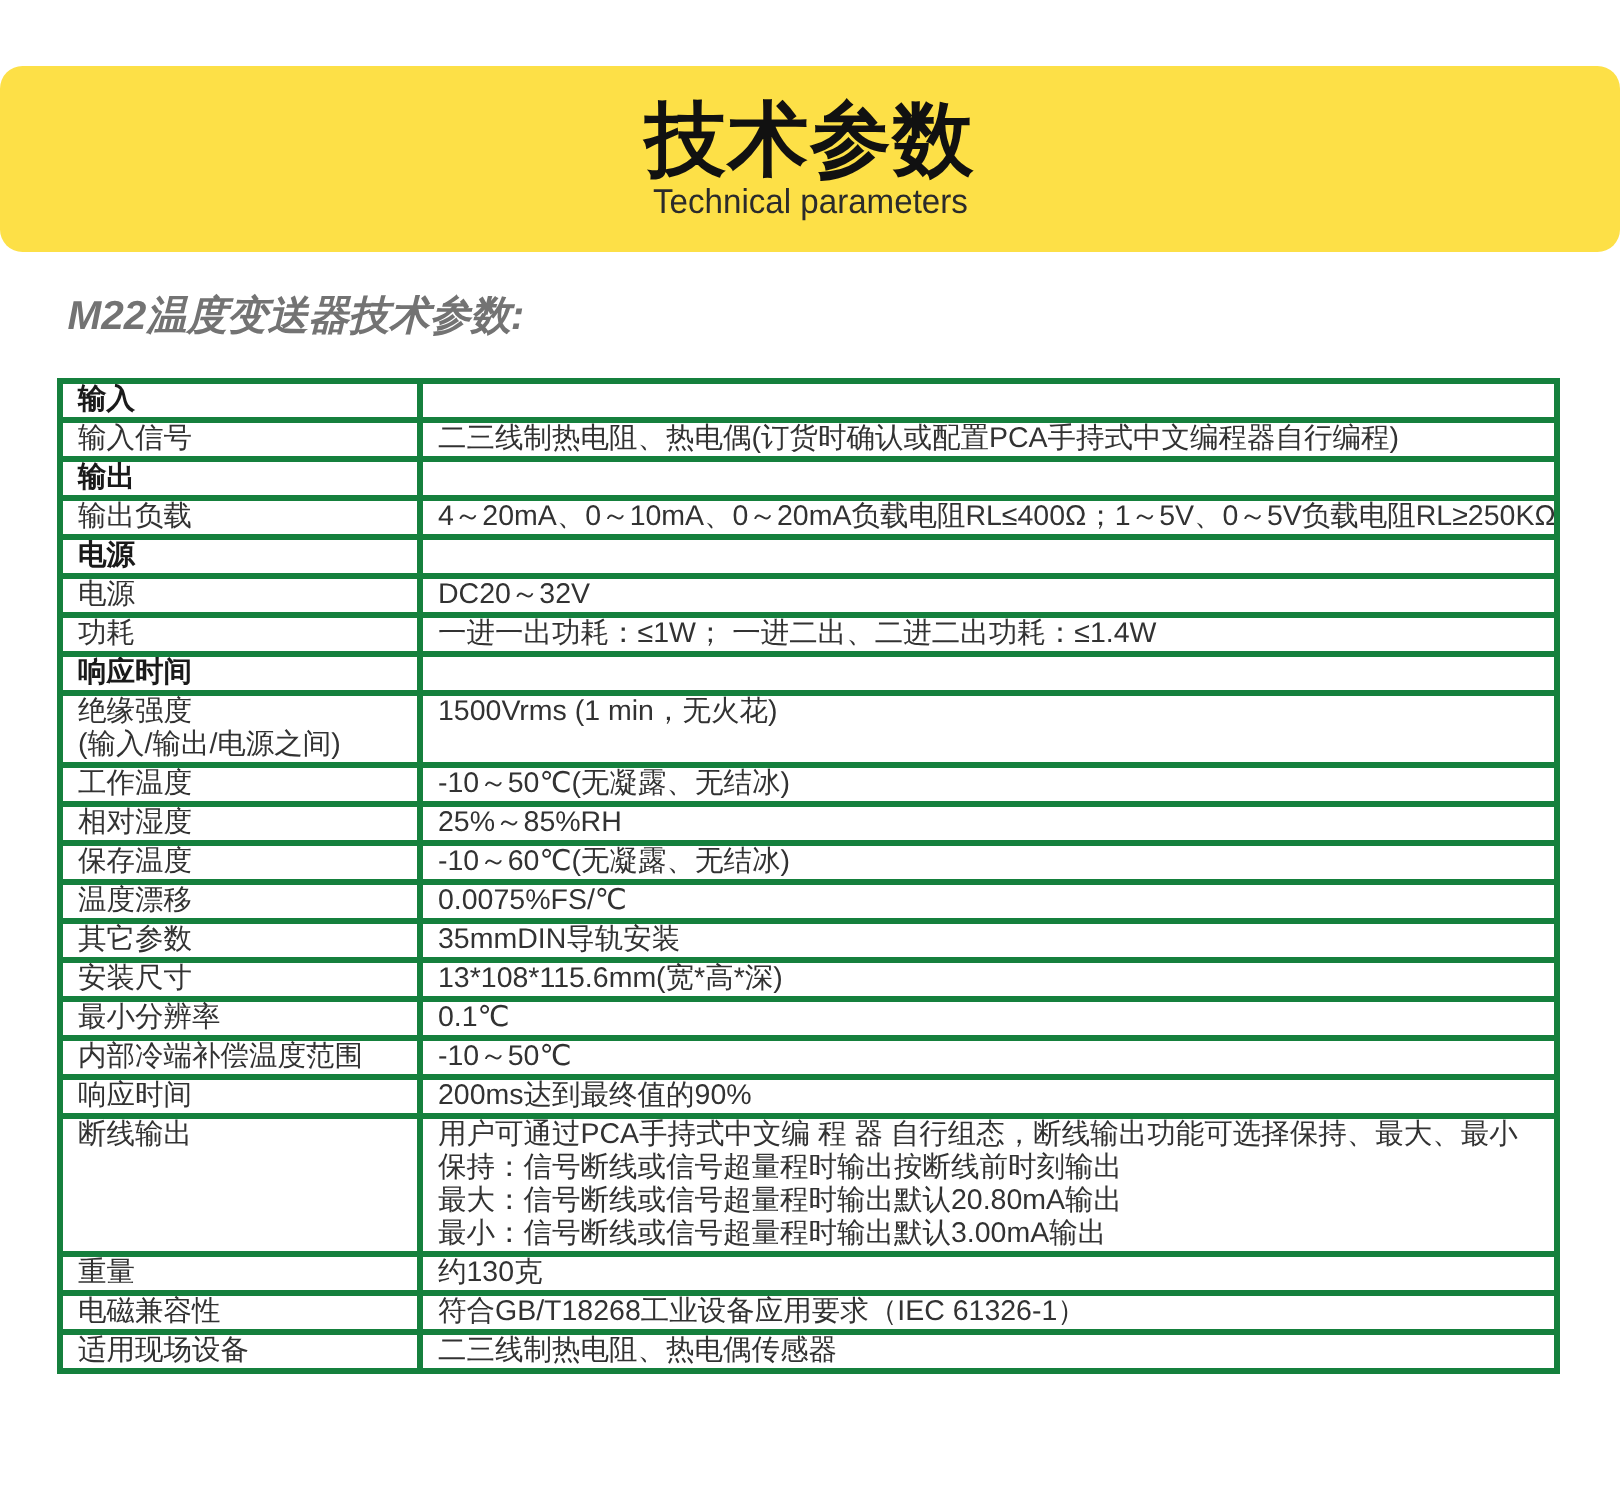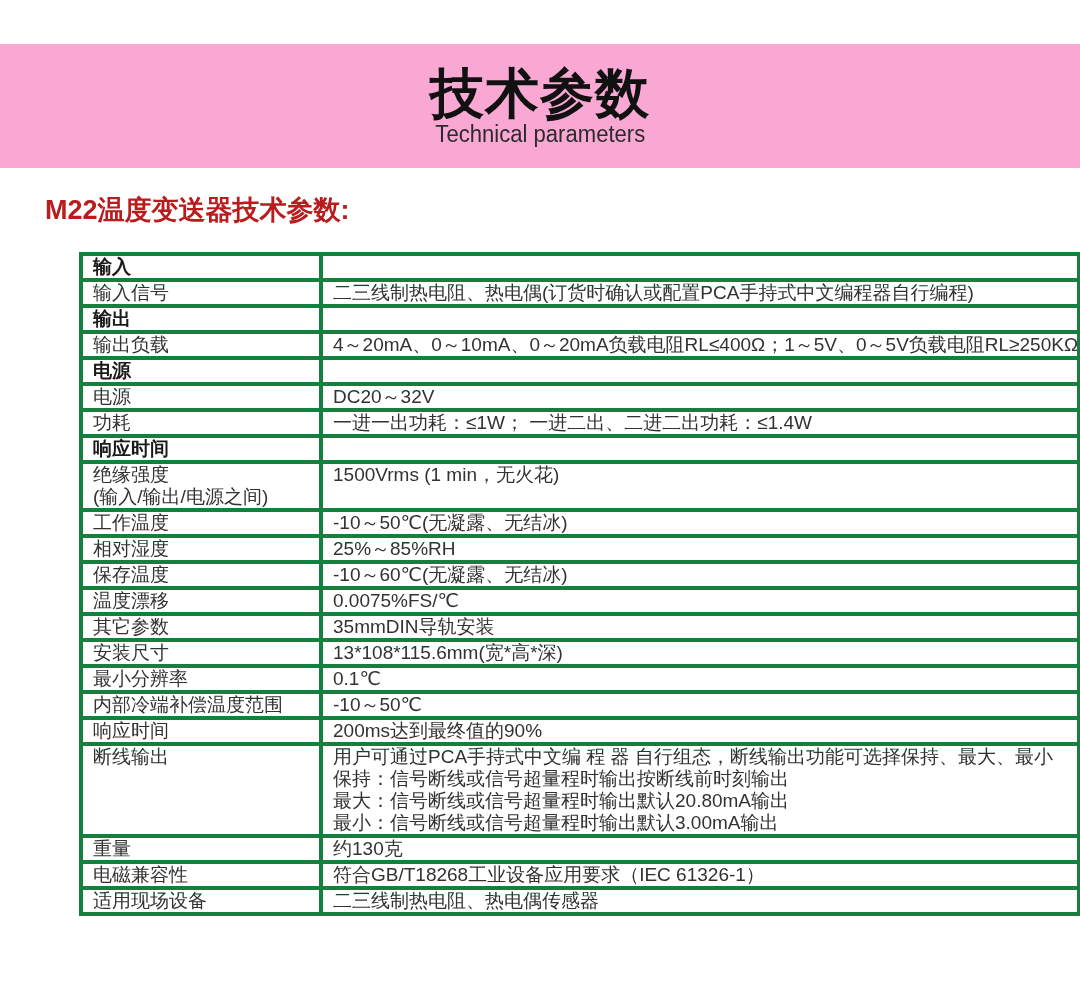--- a/index.html
+++ b/index.html
@@ -42,34 +42,34 @@
     line-height: 26px;
     margin-top: 0px;
     transform: scaleX(0.96);
   }
   .section-title {
     position: absolute;
     top: 194px;
     left: 45px;
     font-size: 27px;
     font-weight: bold;
-    color: #b91c1c;
+    color: #737373;
     line-height: 32px;
+    font-style: italic;
   }
   table.spec-table {
     position: absolute;
     top: 252px;
     left: 38px;
     width: 1002px;
     border-collapse: collapse;
     table-layout: fixed;
   }
   table.spec-table, table.spec-table td {
     border: 4px solid #15803d;
-    margin-left: 41px;
   }
   table.spec-table {
     border-width: 2px;
   }
   td.param-label {
     width: 222px;
     padding: 0 4px 0 10px;
     vertical-align: top;
     font-size: 19px;
     line-height: 22px;
@@ -93,21 +93,21 @@
   }
   td .cell-line:empty::after {
     content: "\00a0";
   }
 </style>
 </head>
 <body>
 
 <div class="page">
 
-  <div class="banner" style="background: #f9a8d4;">
+  <div class="banner" style="background: #fde047; border-radius: 15px;">
     <div class="banner-title">技术参数</div>
     <div class="banner-subtitle">Technical parameters</div>
   </div>
 
   <div class="section-title">M22温度变送器技术参数:</div>
 
   <table class="spec-table">
     <tbody id="spec-table-body">
         <tr class="section-row">
           <td class="param-label">

